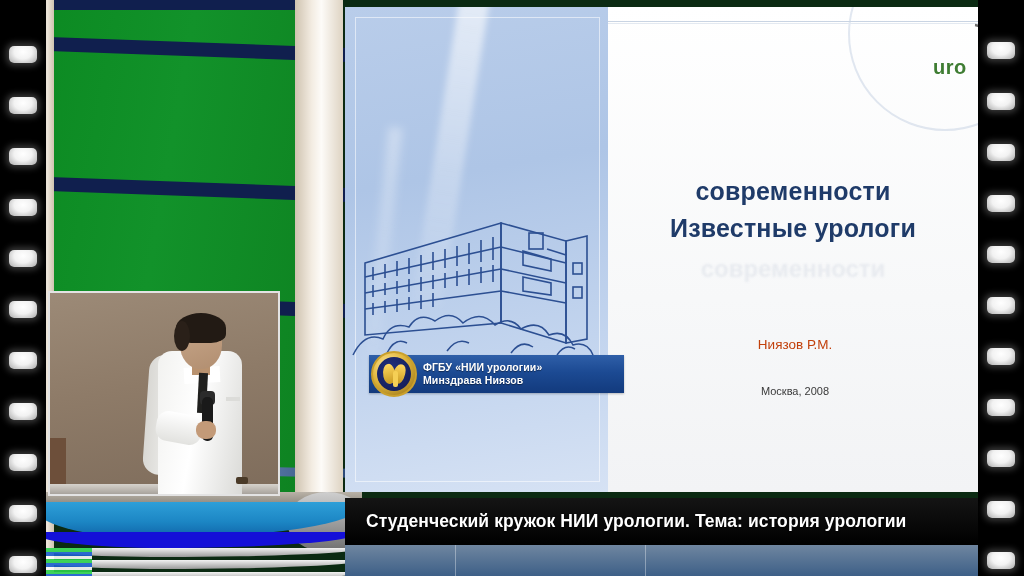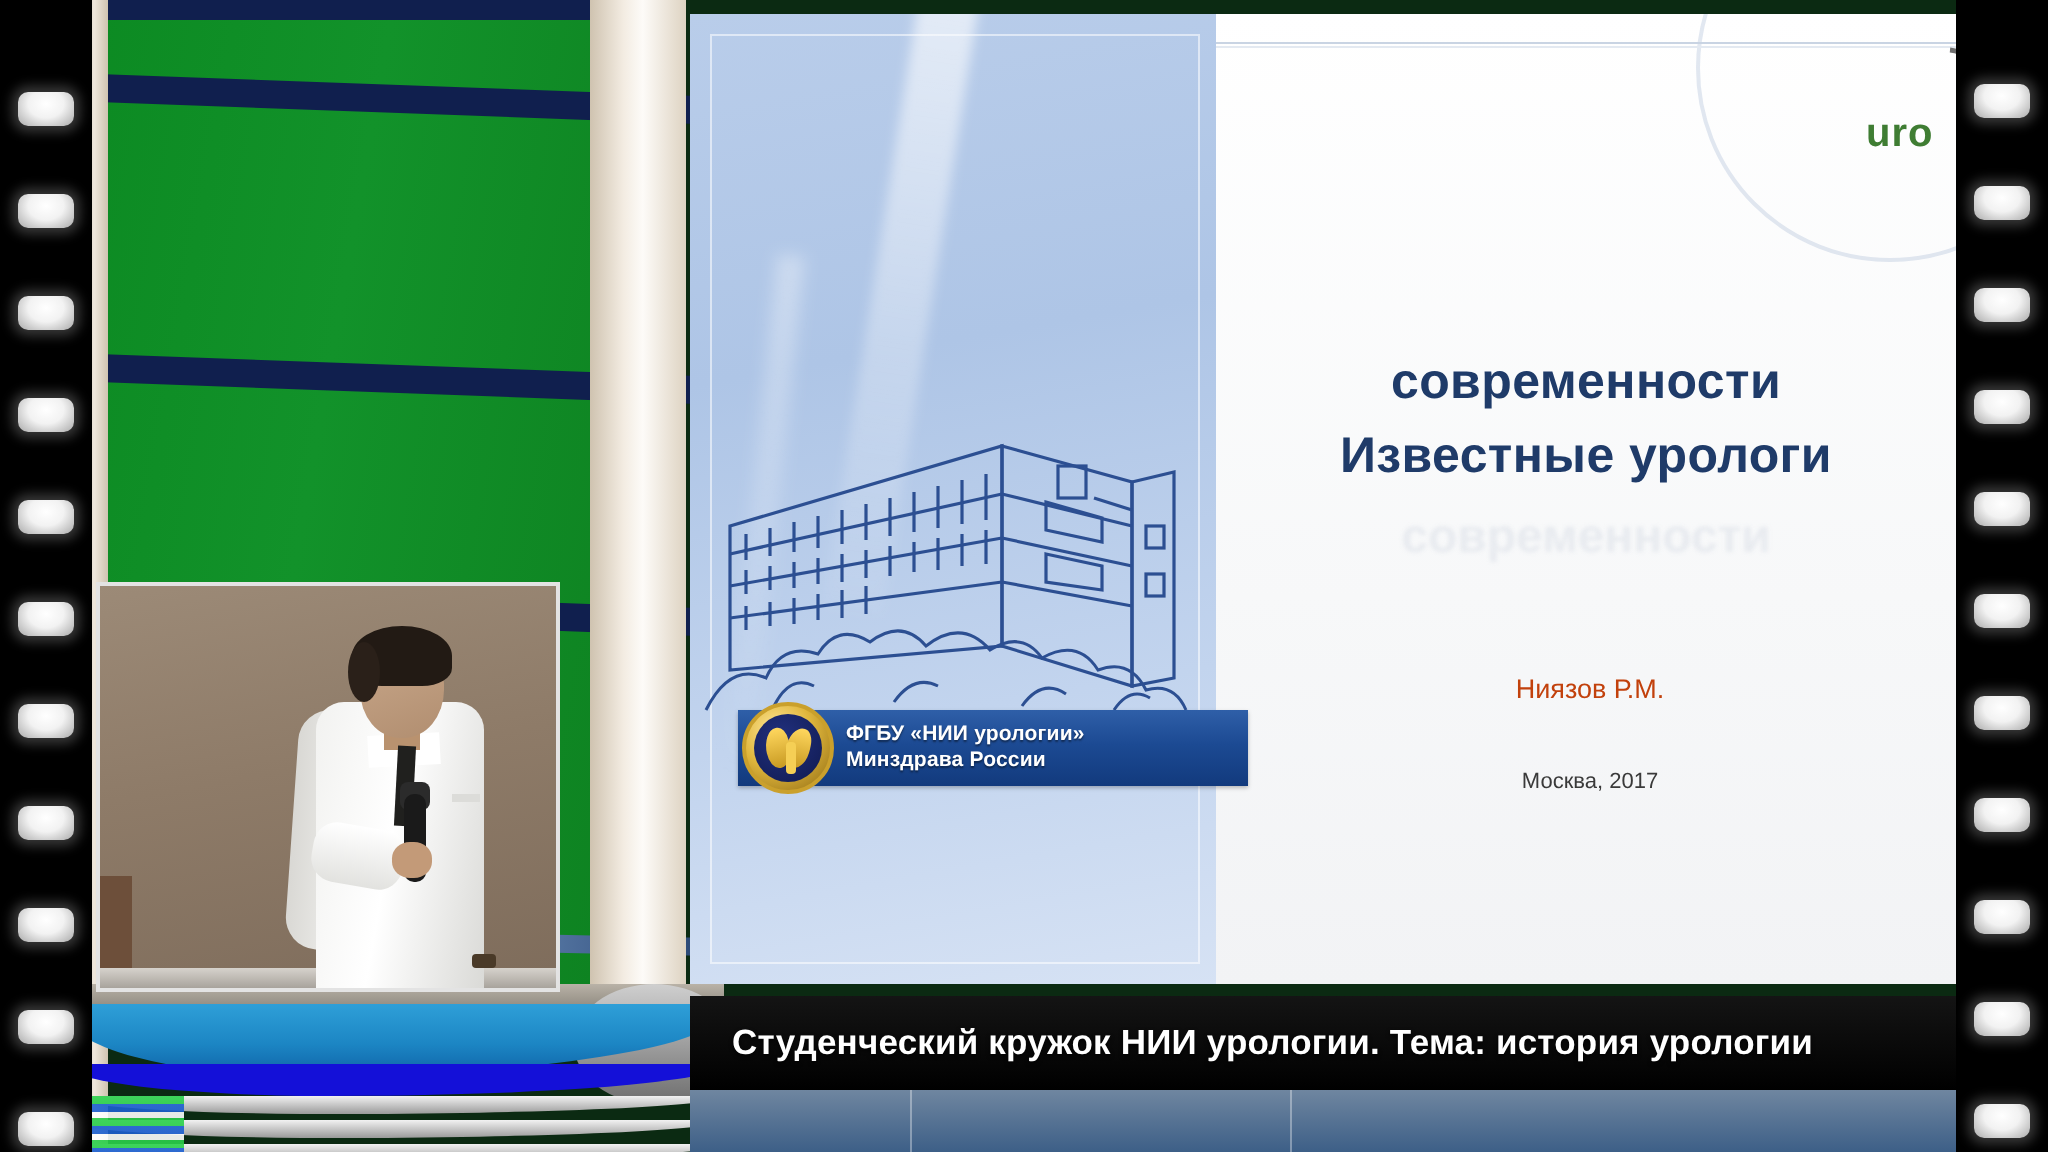--- a/index.html
+++ b/index.html
@@ -254,31 +254,31 @@
     <div class="banner">
       <div class="emblem">
         <div class="emblem-in">
           <div class="kid l"></div>
           <div class="kid r"></div>
           <div class="kid-stem"></div>
         </div>
       </div>
       <div class="banner-text">
         <div>ФГБУ «НИИ урологии»</div>
-        <div>Минздрава России</div>
+        <div>Минздрава Ниязов</div>
       </div>
     </div>
 
     <div class="title">
       <div>современности</div>
       <div>Известные урологи</div>
     </div>
     <div class="ghost">современности</div>
     <div class="author">Ниязов Р.М.</div>
-    <div class="place">Москва, 2017</div>
+    <div class="place">Москва, 2008</div>
   </div>
 
   <div class="logo">
     <span class="lg-text lg-uro">uro</span>
     <span class="lg-text lg-tv">tv</span>
     <svg width="62" height="56" style="position:absolute;left:34px;top:0;">
       <path d="M26 16 q-8 -12 -18 -13" stroke="#6f6f6f" stroke-width="2.4" fill="none"></path>
       <path d="M38 15 q4 -11 14 -13" stroke="#6f6f6f" stroke-width="2.4" fill="none"></path>
       <path d="M34 14 a17 17 0 0 1 16 17 l-16 0 z" fill="#7d7d7d"></path>
       <path d="M48 33 a17 17 0 0 1 -30 10 l30 -10 z" fill="#6e6e6e"></path>

